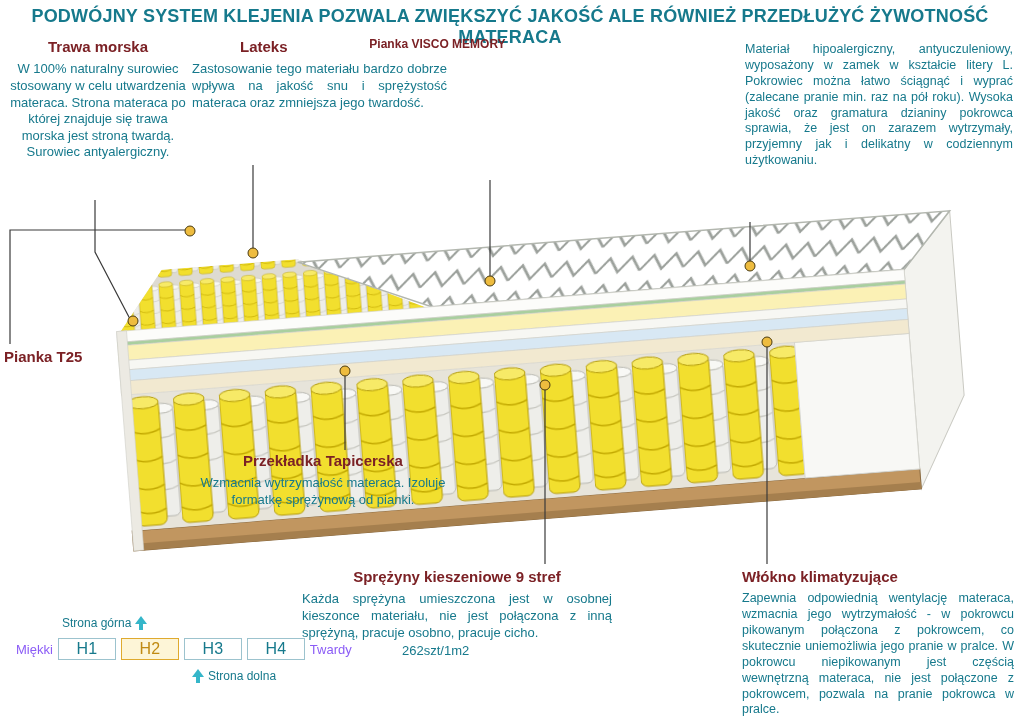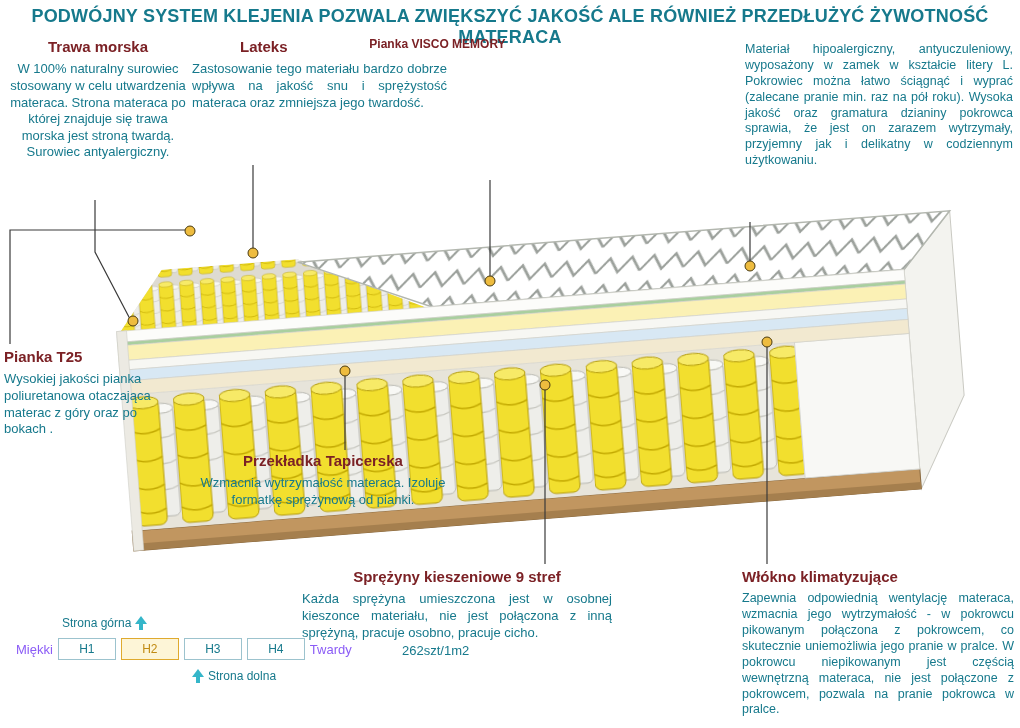--- a/index.html
+++ b/index.html
@@ -16,21 +16,21 @@
   }
   .center{text-align:center;}
   .justify{text-align:justify;}
   .small{font-size:12.5px;line-height:1.27;}
   #mattress-svg{position:absolute;left:0;top:0;z-index:1;}
   
   .scale{position:absolute;left:16px;top:616px;width:360px;z-index:2;color:#16798c;font-size:12px;}
   .scale-row{display:flex;align-items:center;gap:5px;margin-top:8px;}
   .hl-box{
     width:56px;height:20px;border:1px solid #9cc3ce;color:#16798c;background:#fff;
-    display:flex;align-items:center;justify-content:center;font-size:12px;
+    display:flex;align-items:center;justify-content:center;font-size:16px;
   }
   .hl-box.selected{border-color:#dfaa2e;color:#c08a12;background:#fdf5d7;}
   .soft-hard{font-size:13px;color:#8b5cf6;}
   .arrow-up{display:inline-flex;flex-direction:column;align-items:center;vertical-align:middle;margin:0 4px;}
   .arrow-up .tri{width:0;height:0;border-left:6px solid transparent;border-right:6px solid transparent;border-bottom:8px solid #35b6c9;}
   .arrow-up .stem{width:4px;height:6px;background:#35b6c9;}
   .top-label{margin-left:46px;display:flex;align-items:center;}
   .bottom-label{margin-left:172px;margin-top:9px;display:flex;align-items:center;}
 </style>
 </head>
@@ -137,21 +137,20 @@
 <div class="block" style="left:337px;top:38px;width:172px;">
   <h3 class="heading center" style="font-size:12px;margin-left:29px;">Pianka VISCO MEMORY</h3>
 </div>
 
 <div class="block" style="left:745px;top:42px;width:268px;">
   <p class="body-text justify small">Materiał hipoalergiczny, antyuczuleniowy, wyposażony w zamek w kształcie litery L. Pokrowiec można łatwo ściągnąć i wyprać (zalecane pranie min.  raz na pół roku). Wysoka jakość oraz gramatura dzianiny pokrowca sprawia, że jest on zarazem wytrzymały, przyjemny jak i delikatny w codziennym użytkowaniu.</p>
 </div>
 
 <div class="block" style="left:4px;top:348px;width:158px;">
   <h3 class="heading">Pianka T25</h3>
-  <p class="body-text">Wysokiej jakości pianka poliuretanowa otaczająca materac z góry oraz po bokach .</p>
 </div>
 
 <div class="block center" style="left:198px;top:452px;width:250px;">
   <h3 class="heading">Przekładka Tapicerska</h3>
   <p class="body-text">Wzmacnia wytrzymałość materaca. Izoluje formatkę sprężynową od pianki.</p>
 </div>
 
 <div class="block" style="left:302px;top:568px;width:310px;">
   <h3 class="heading center">Sprężyny kieszeniowe 9 stref</h3>
   <p class="body-text justify">Każda sprężyna umieszczona jest w osobnej kieszonce materiału, nie jest połączona z inną sprężyną, pracuje osobno, pracuje cicho.</p>

